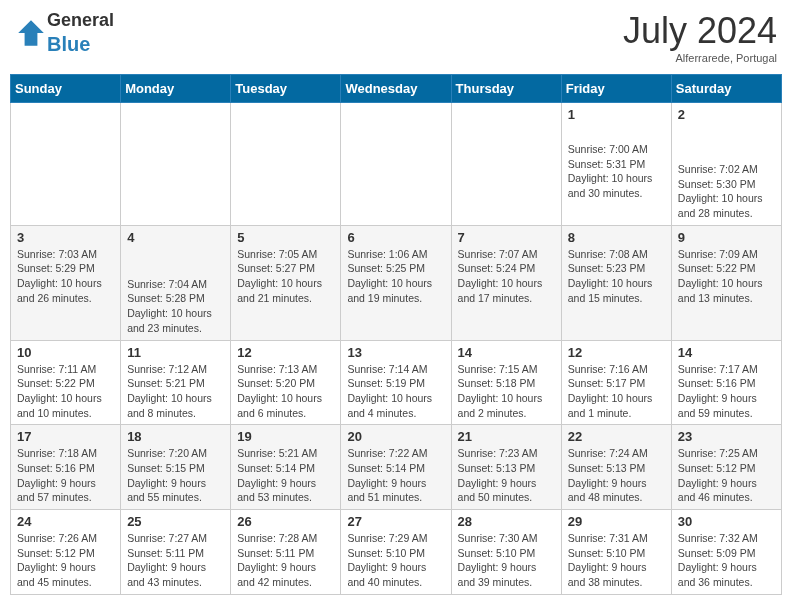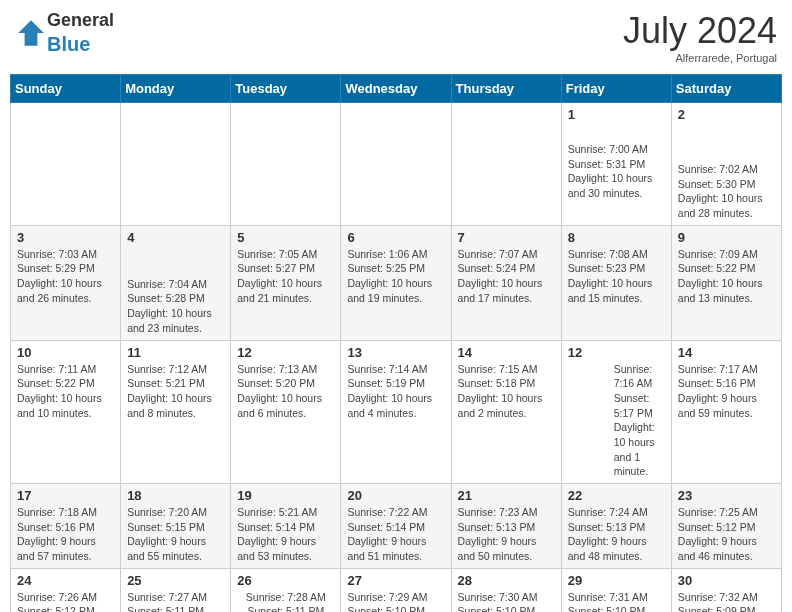--- a/index.html
+++ b/index.html
@@ -219,21 +219,21 @@
         </td>
         <td>
           <span class="day-num">14</span>
           <div class="day-info" style="white-space: pre-line;">Sunrise: 7:15 AM
 Sunset: 5:18 PM
 Daylight: 10 hours
 and 2 minutes.</div>
         </td>
         <td>
           <span class="day-num">12</span>
-          <div class="day-info" style="white-space: pre-line; margin-left: 46px;">Sunrise: 7:16 AM
+          <div class="day-info" style="white-space: pre-line;">Sunrise: 7:16 AM
 Sunset: 5:17 PM
 Daylight: 10 hours
 and 1 minute.</div>
         </td>
         <td>
           <span class="day-num">14</span>
           <div class="day-info" style="white-space: pre-line;">Sunrise: 7:17 AM
 Sunset: 5:16 PM
 Daylight: 9 hours
 and 59 minutes.</div>
@@ -300,21 +300,21 @@
         </td>
         <td>
           <span class="day-num">25</span>
           <div class="day-info" style="white-space: pre-line;">Sunrise: 7:27 AM
 Sunset: 5:11 PM
 Daylight: 9 hours
 and 43 minutes.</div>
         </td>
         <td>
           <span class="day-num">26</span>
-          <div class="day-info" style="white-space: pre-line; text-align: center;">Sunrise: 7:28 AM
+          <div class="day-info" style="white-space: pre-line;">Sunrise: 7:28 AM
 Sunset: 5:11 PM
 Daylight: 9 hours
 and 42 minutes.</div>
         </td>
         <td>
           <span class="day-num">27</span>
           <div class="day-info" style="white-space: pre-line;">Sunrise: 7:29 AM
 Sunset: 5:10 PM
 Daylight: 9 hours
 and 40 minutes.</div>

